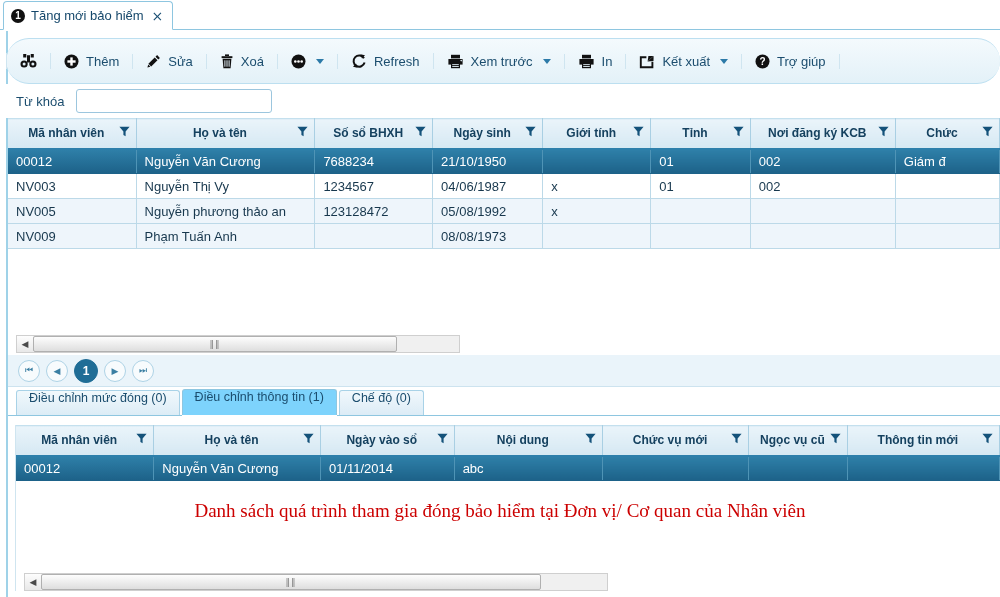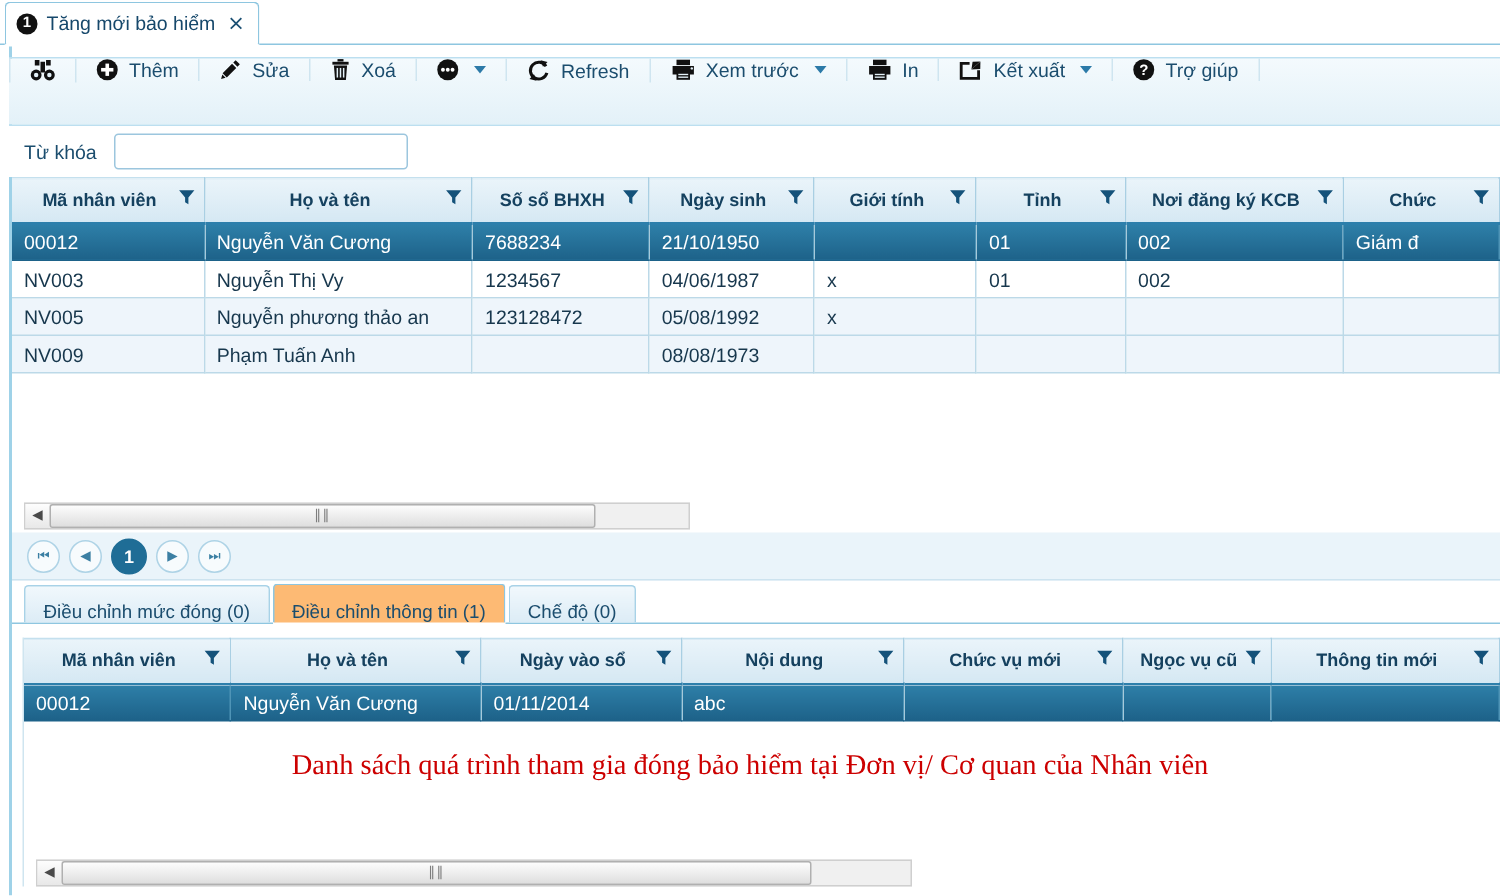--- a/index.html
+++ b/index.html
@@ -52,21 +52,21 @@
     border-left: 2px solid #9fd2e8;
     background: #ffffff;
   }
 
   
   .toolbar {
     position: absolute; left: 6px; top: 38px; width: 994px; height: 46px;
     background: linear-gradient(to bottom, #f4fafd 0%, #e3f1f8 100%);
     border-top: 1px solid #bcdff0;
     border-bottom: 1px solid #bcdff0;
-    display: flex; align-items: flex-start;
+    display: flex; align-items: center; border-radius: 23px;
   }
   .tbtn {
     display: flex; align-items: center; gap: 7px;
     padding: 0 13px;
     border-right: 1px solid #cfe5f0;
     font-size: 13px; color: #1b4d6e;
     cursor: pointer;
     background: transparent;
     white-space: nowrap;
   }
@@ -196,30 +196,30 @@
 
   
   .btabs {
     position: absolute; left: 8px; top: 389px; width: 992px; height: 27px;
     display: flex; align-items: flex-end; gap: 2px;
     padding-left: 8px;
     border-bottom: 1px solid #8ec6e0;
   }
   .btab {
     height: 25px; padding: 0 12px;
-    display: flex; align-items: flex-end;
+    display: flex; align-items: flex-start;
     font-size: 12.5px; color: #1b4d6e;
     background: linear-gradient(to bottom,#f1f8fc,#dcecf6);
     border: 1px solid #a8d2e7;
     border-bottom: none;
     border-radius: 3px 3px 0 0;
     cursor: pointer; white-space: nowrap;
   }
   .btab.active {
-    background: #fdba74;
+    background: #7dd3fc;
     height: 26px;
     border-color: #8ec6e0;
     position: relative; z-index: 3;
     box-shadow: 0 1px 0 #ffffff;
   }
 
   
   .botgrid-wrap {
     position: absolute; left: 16px; top: 425px; width: 984px; height: 60px;
     overflow: hidden; background: #fff;

